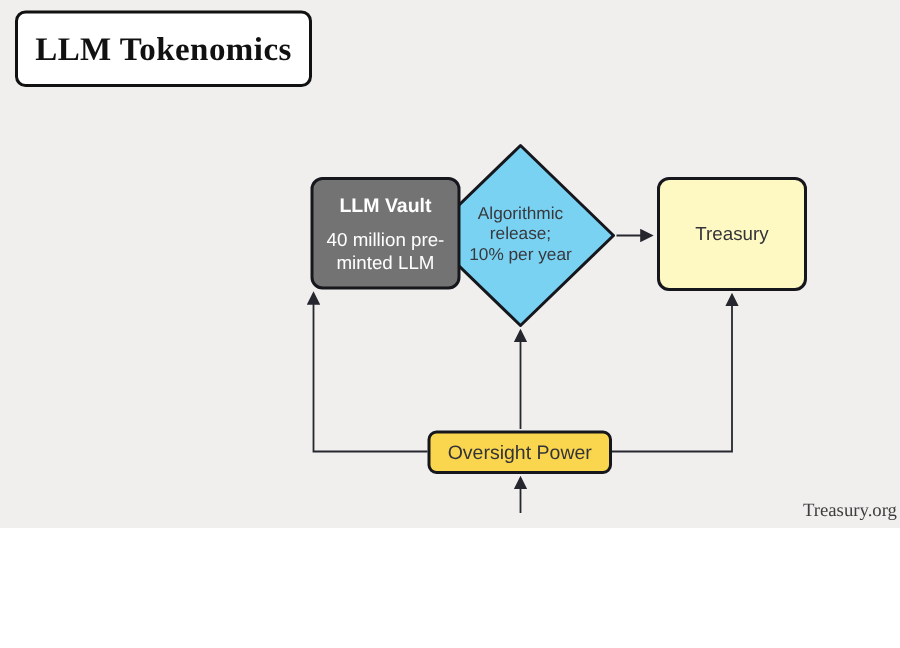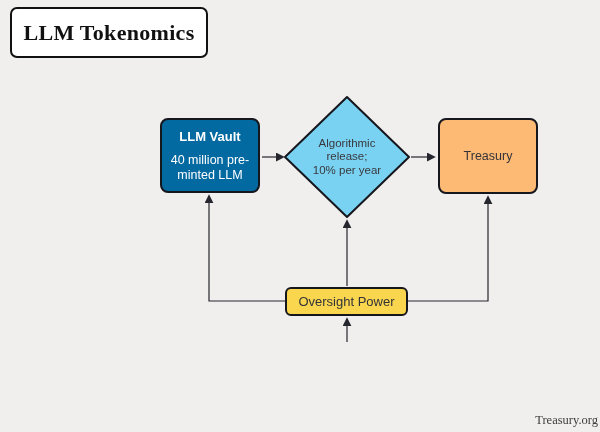--- a/index.html
+++ b/index.html
@@ -1,20 +1,20 @@
 <!DOCTYPE html>
 <html><head>
 <meta charset="utf-8">
 <style>
   * { margin: 0; padding: 0; box-sizing: border-box; }
   html, body { width: 600px; height: 432px; }
   #canvas {
     position: relative;
     width: 600px;
-    height: 432px;
+    height: 352px;
     overflow: hidden;
     font-family: "Liberation Sans", sans-serif;
   }
   #connector-layer {
     position: absolute;
     left: 0; top: 0;
     width: 600px; height: 432px;
   }
   .edge {
     fill: none;
@@ -90,31 +90,31 @@
     <path class="edge" d="M408,301 L488,301 L488,197" marker-end="url(#arrow)"></path>
     <path class="edge" d="M347,342 L347,319" marker-end="url(#arrow)"></path>
 
     <polygon points="347,97 409,157 347,217 285,157" stroke="#16161d" stroke-width="2" stroke-linejoin="round" fill="#79d2f2"></polygon>
   </svg>
 
   <div id="title-box" style="background: rgb(255, 255, 255);">
     <span style="color: rgb(17, 17, 17);">LLM Tokenomics</span>
   </div>
 
-  <div id="vault-node" class="node rounded-8" style="background: #0369a1;">
+  <div id="vault-node" class="node rounded-8" style="background: #737373; margin-left: 47px;">
     <div class="node-title" style="color: rgb(255, 255, 255);">LLM Vault</div>
     <div class="node-body" style="color: rgb(255, 255, 255);">40 million pre-
 minted LLM</div>
   </div>
 
   <div id="diamond-label" style="color: rgb(56, 56, 61);">Algorithmic
 release;
 10% per year</div>
 
-  <div id="treasury-node" class="node rounded-8" style="background: #fdba74;">
+  <div id="treasury-node" class="node rounded-8" style="background: #fef9c3;">
     <span style="color: rgb(51, 51, 56);">Treasury</span>
   </div>
 
   <div id="oversight-node" class="node rounded-6" style="background: rgb(249, 214, 78);">
     <span style="color: rgb(51, 51, 56);">Oversight Power</span>
   </div>
 
 
   <div id="credit" style="color: rgb(61, 61, 61);">Treasury.org</div>
 

